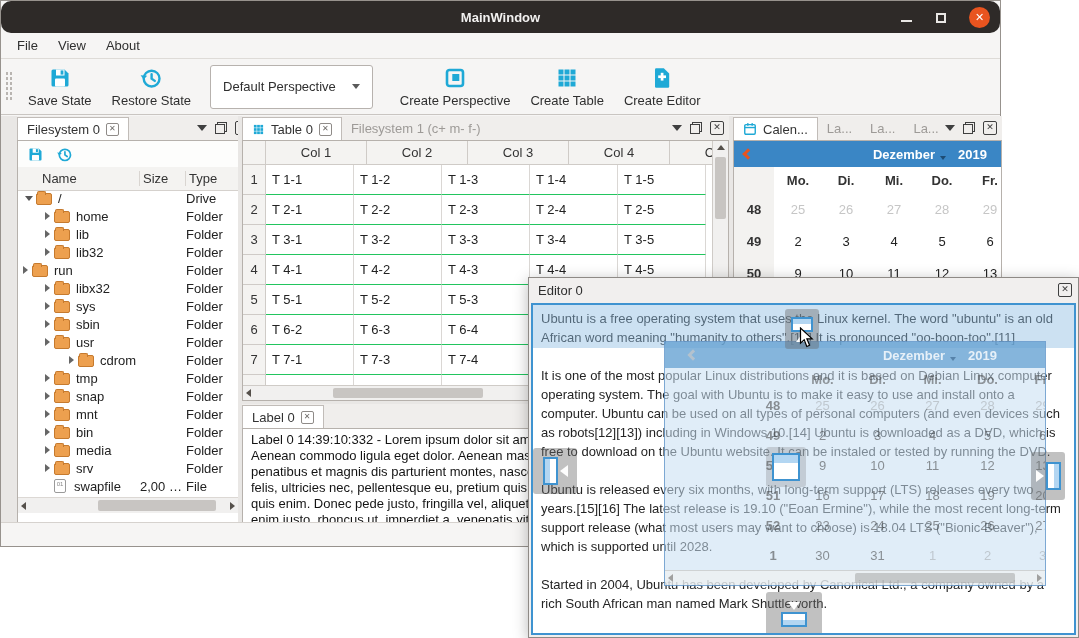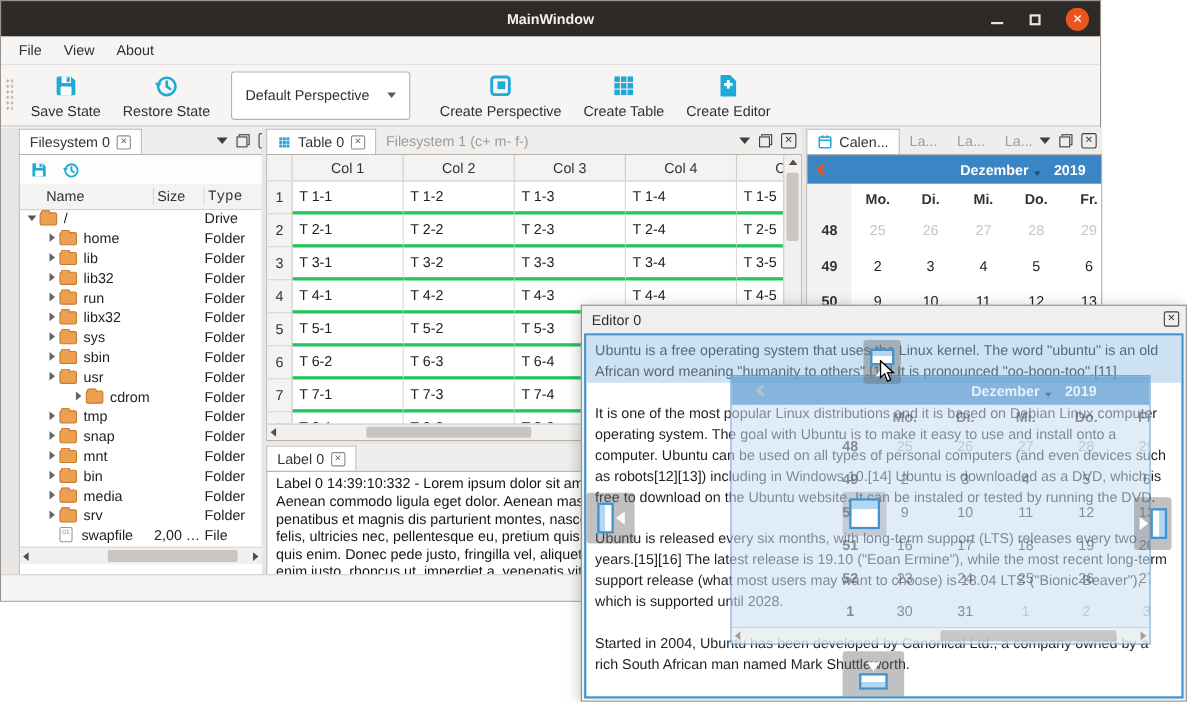--- a/index.html
+++ b/index.html
@@ -1,21 +1,21 @@
 <!DOCTYPE html>
 <html><head>
 <meta charset="utf-8">
 <style>
 * { margin:0; padding:0; box-sizing:border-box; }
 body { font-family:"Liberation Sans","DejaVu Sans",sans-serif; background:#fff; }
 .screen { position:relative; width:1079px; height:638px; background:#ffffff; overflow:hidden; }
 
 
 .main-window { position:absolute; left:0; top:0; width:1001px; height:547px; background:#f6f5f4; border:1px solid #97928d; }
-.titlebar { height:32px; background:#2e2a28; position:relative; display:flex; align-items:center; justify-content:center; }
+.titlebar { height:32px; background:#2e2a28; position:relative; display:flex; align-items:center; justify-content:center;border-radius:10px; }
 .tb-title { color:#f2f1f0; font-size:13px; font-weight:bold; }
 .tb-btns { position:absolute; right:10px; top:0; height:32px; display:flex; align-items:center; gap:21px; }
 .tb-min,.tb-max { width:14px; height:14px; display:flex; align-items:flex-end; justify-content:center; }
 .min-glyph { width:11px; height:2px; background:#e8e6e4; margin-bottom:2px; }
 .max-glyph { width:10px; height:10px; border:2px solid #e8e6e4; margin-bottom:1px; }
 .tb-close { width:21px; height:21px; border-radius:50%; background:#e9541f; color:#fff; font-size:11px; display:flex; align-items:center; justify-content:center; }
 
 .menubar { height:26px; background:#f6f5f4; display:flex; align-items:center; padding-left:6px; border-bottom:1px solid #dedbd7; }
 .menu-item { padding:3px 10px; font-size:13px; color:#2f2f2f; }
 
@@ -41,21 +41,21 @@
 .pb-restore::before { content:""; position:absolute; left:0; bottom:0; width:8px; height:8px; border:1px solid #3f3f3f; background:#f0eeec; z-index:1; }
 .pb-close { width:14px; height:14px; border:1px solid #3f3f3f; border-radius:2px; color:#3f3f3f; font-size:9px; line-height:11px; text-align:center; }
 .panel-body { position:absolute; left:0; right:0; top:24px; bottom:0; background:#fff; border:1px solid #b6b1ac; }
 
 
 .fs-panel { left:16px; top:115px; width:237px; height:407px; }
 .fs-toolbar { height:26px; display:flex; align-items:center; gap:12px; padding-left:9px; background:#fdfdfc; }
 .tree-header { height:24px; display:flex; align-items:center; background:#f4f3f1; border-bottom:1px solid #d5d1cd; font-size:13px; color:#333; margin-right:15px; }
 .th-name { flex:1; padding-left:24px; border-right:1px solid #d9d5d1; }
 .th-size { width:46px; padding-left:3px; border-right:1px solid #d9d5d1; }
-.th-type { width:52px; padding-left:3px;font-family:Liberation Mono, monospace; }
+.th-type { width:52px; padding-left:3px; }
 .tree-rows { position:absolute; left:0; right:15px; top:48px; bottom:25px; overflow:hidden; }
 .tree-row { display:flex; align-items:center; height:18px; font-size:13px; }
 .expander { width:14px; display:flex; justify-content:center; flex:none; }
 .exp-open { width:0; height:0; border-left:4px solid transparent; border-right:4px solid transparent; border-top:5px solid #555; }
 .exp-closed { width:0; height:0; border-top:4px solid transparent; border-bottom:4px solid transparent; border-left:5px solid #666; }
 .folder-icon { width:16px; height:12px; background:#eda04f; border:1px solid #c67a2e; border-radius:2px; position:relative; margin:2px 6px 0 0; flex:none; }
 .folder-icon::before { content:""; position:absolute; top:-3px; left:0px; width:7px; height:3px; background:#eda04f; border:1px solid #c67a2e; border-bottom:none; border-radius:2px 2px 0 0; }
 .file-icon { width:12px; height:14px; background:#fff; border:1px solid #9a9a9a; border-radius:2px; margin-right:8px; flex:none; font-size:6px; color:#888; text-align:center; line-height:6px; padding-top:1px; }
 .tree-name { flex:1; color:#222; white-space:nowrap; overflow:hidden; }
 .tree-size { width:46px; color:#222; white-space:nowrap; overflow:hidden; flex:none; }
@@ -74,21 +74,21 @@
 .split { position:absolute; background:#e9e7e5; }
 
 
 .table-panel { left:241px; top:115px; width:487px; height:285px; }
 .tbl-scrollarea { position:absolute; left:0; right:16px; top:0; bottom:15px; overflow:hidden; }
 .tbl-header { display:flex; height:24px; background:#f4f3f1; border-bottom:1px solid #cfcbc7; font-size:13px; color:#333; }
 .tc-corner { width:23px; border-right:1px solid #cfcbc7; flex:none; }
 .tbl-h { width:101px; display:flex; align-items:center; justify-content:center; border-right:1px solid #cfcbc7; flex:none; }
 .trow { display:flex; height:30px; }
 .tnum { width:23px; background:#f4f3f1; border-right:1px solid #cfcbc7; border-bottom:1px solid #cfcbc7; display:flex; align-items:center; justify-content:center; font-size:13px; color:#333; flex:none; }
-.tcell { width:101px; border-right:1px solid #dad7d4; border-bottom:3px solid #22c55e; display:flex; align-items:center; padding-left:6px; font-size:13px; color:#222; flex:none; }
+.tcell { width:88px; border-right:1px solid #dad7d4; border-bottom:1px solid #22c55e; display:flex; align-items:center; padding-left:6px; font-size:13px; color:#222; flex:none; }
 .tbl-vscroll { position:absolute; right:0; top:0; bottom:15px; width:16px; background:#f1f0ef; border-left:1px solid #cfcbc7; }
 .tbl-vthumb { position:absolute; left:2px; right:2px; top:16px; height:62px; background:#c8c5c2; border-radius:2px; }
 .tbl-hscroll { position:absolute; left:0; right:16px; bottom:0; height:15px; background:#f1f0ef; border-top:1px solid #cfcbc7; }
 .tbl-hthumb { position:absolute; left:90px; width:150px; top:2px; bottom:2px; background:#c8c5c2; border-radius:2px; }
 
 
 .label-panel { left:241px; top:403px; width:487px; height:119px; }
 .label-text { padding:3px 8px; font-size:13px; line-height:16px; color:#141414; overflow:hidden; height:100%; }
 
 
@@ -300,21 +300,21 @@
             </div>
             <div class="tree-row" style="padding-left: 22px;">
               <span class="expander">
                 <span class="exp-closed"></span>
               </span>
               <span class="folder-icon"></span>
               <span class="tree-name">lib32</span>
               <span class="tree-size"></span>
               <span class="tree-type">Folder</span>
             </div>
-            <div class="tree-row" style="padding-left: 22px;">
+            <div class="tree-row" style="">
               <span class="expander">
                 <span class="exp-closed"></span>
               </span>
               <span class="folder-icon"></span>
               <span class="tree-name">run</span>
               <span class="tree-size"></span>
               <span class="tree-type">Folder</span>
             </div>
             <div class="tree-row" style="padding-left: 22px;">
               <span class="expander">

